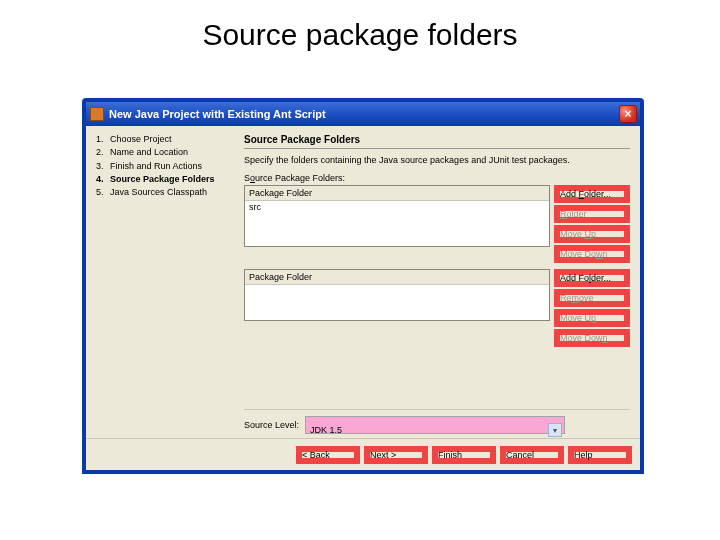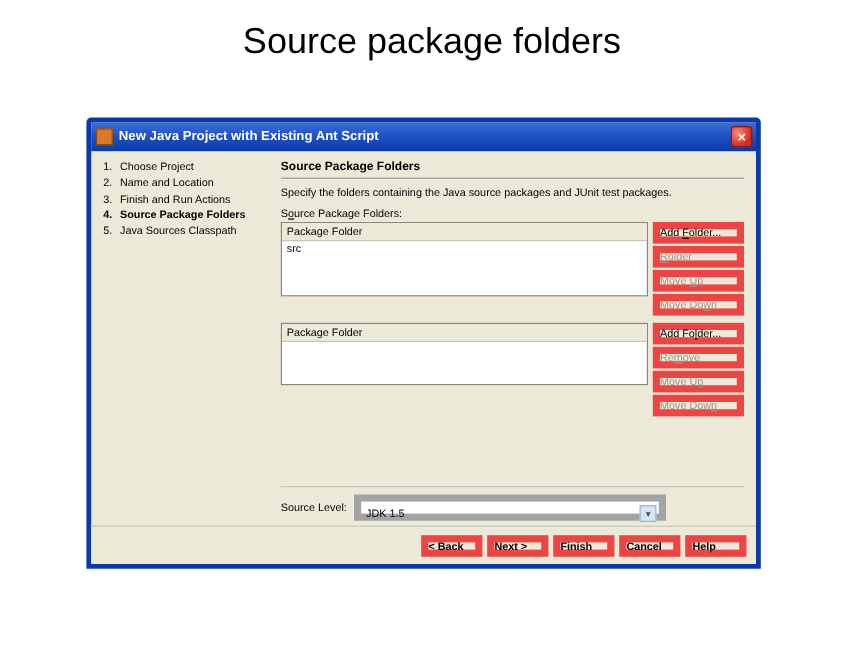--- a/index.html
+++ b/index.html
@@ -1,18 +1,18 @@
 <!DOCTYPE html>
 <html><head>
 <meta charset="utf-8">
 <style>
   * { box-sizing: border-box; margin: 0; padding: 0; }
   body { font-family: Arial, sans-serif; background: #fff; width: 720px; height: 540px; overflow: hidden; }
   .slide-title { font-family: Arial, sans-serif; font-size: 30px; font-weight: normal; text-align: center; padding: 18px 0 8px; color: #000; }
-  .window { position: absolute; left: 72px; top: 98px; width: 562px; height: 376px; border: 4px solid #0a3aaa; border-radius: 4px 4px 0 0; background: #ece9d8; font-family: Tahoma, Arial, sans-serif; font-size: 10px; color: #000; }
+  .window { position: absolute; left: 82px; top: 98px; width: 562px; height: 376px; border: 4px solid #0a3aaa; border-radius: 4px 4px 0 0; background: #ece9d8; font-family: Tahoma, Arial, sans-serif; font-size: 10px; color: #000; }
   .titlebar { height: 24px; background: linear-gradient(to bottom,#3a6ed5 0%,#1f50c4 50%,#0a3aaa 100%); color: #fff; display: flex; align-items: center; padding: 0 4px; position: relative; }
   .tb-icon { width: 14px; height: 14px; background: #d97a2a; border: 1px solid #8a4a0f; margin-right: 5px; }
   .tb-title { font-weight: bold; font-size: 11px; }
   .tb-close { position: absolute; right: 3px; top: 3px; width: 18px; height: 18px; background: radial-gradient(circle at 30% 30%,#ff8a7a,#d32a1a 70%); border: 1px solid #8a1a0f; border-radius: 3px; display: flex; align-items: center; justify-content: center; color: #fff; font-weight: bold; font-size: 12px; line-height: 1; cursor: pointer; }
   .body { display: flex; height: calc(100% - 24px - 32px); }
   .sidebar { width: 148px; padding: 8px 10px; }
   .sidebar-head { font-weight: bold; font-size: 10px; border-bottom: 1px solid #999; padding-bottom: 3px; margin-bottom: 6px; }
   .steps { list-style: none; }
   .steps li { display: flex; margin-bottom: 2px; font-size: 9px; line-height: 1.25; }
   .steps .num { width: 14px; flex-shrink: 0; }
@@ -28,24 +28,24 @@
   .tbl-head { background: #ece9d8; border-bottom: 1px solid #c9c6b8; padding: 2px 4px; font-size: 9px; }
   .tbl-row { padding: 1px 4px; height: 13px; }
   .src-tbl { height: 62px; }
   .test-tbl { height: 52px; }
   .btn-col { width: 76px; display: flex; flex-direction: column; gap: 2px; }
   .btn { height: 18px; border: 6px solid #ef4444; background: #ece9d8; font-size: 9px; display: flex; align-items: center; justify-content: flex-start; cursor: pointer; }
   .btn.disabled { color: #9a978a; cursor: default; }
   .btn .ul { text-decoration: underline; }
   .source-level { display: flex; align-items: center; gap: 6px; margin-top: auto; padding-top: 6px; border-top: 1px solid #c9c6b8; }
   .sl-label { font-size: 9px; }
-  .sl-select { flex: 1; max-width: 260px; height: 18px; border: 6px solid #a3a3a3; background: #ffffff; font-size: 9px; display: flex; align-items: center; justify-content: space-between; padding: 10px 2px 0 4px; cursor: pointer; }
+  .sl-select { flex: 1; max-width: 260px; height: 18px; border: 1px solid #a3a3a3; background: #f9a8d4; font-size: 9px; display: flex; align-items: center; justify-content: space-between; padding: 10px 2px 0 4px; cursor: pointer; }
   .sl-arrow { width: 14px; height: 14px; background: #d9e4f2; border: 1px solid #9ab4d9; display: flex; align-items: center; justify-content: center; font-size: 8px; color: #456; }
   .footer { position: absolute; left: 0; right: 0; bottom: 0; height: 32px; background: #ece9d8; border-top: 1px solid #c9c6b8; display: flex; align-items: center; justify-content: flex-end; gap: 4px; padding: 0 8px; }
-  .footer .btn { width: 51px; font-weight: bold; }
+  .footer .btn { width: 64px; }
 </style>
 </head>
 <body>
 
 <div class="slide-title">Source package folders</div>
 
 <div class="window">
   <div class="titlebar">
     <div class="tb-icon"></div>
     <div class="tb-title">New Java Project with Existing Ant Script</div>

